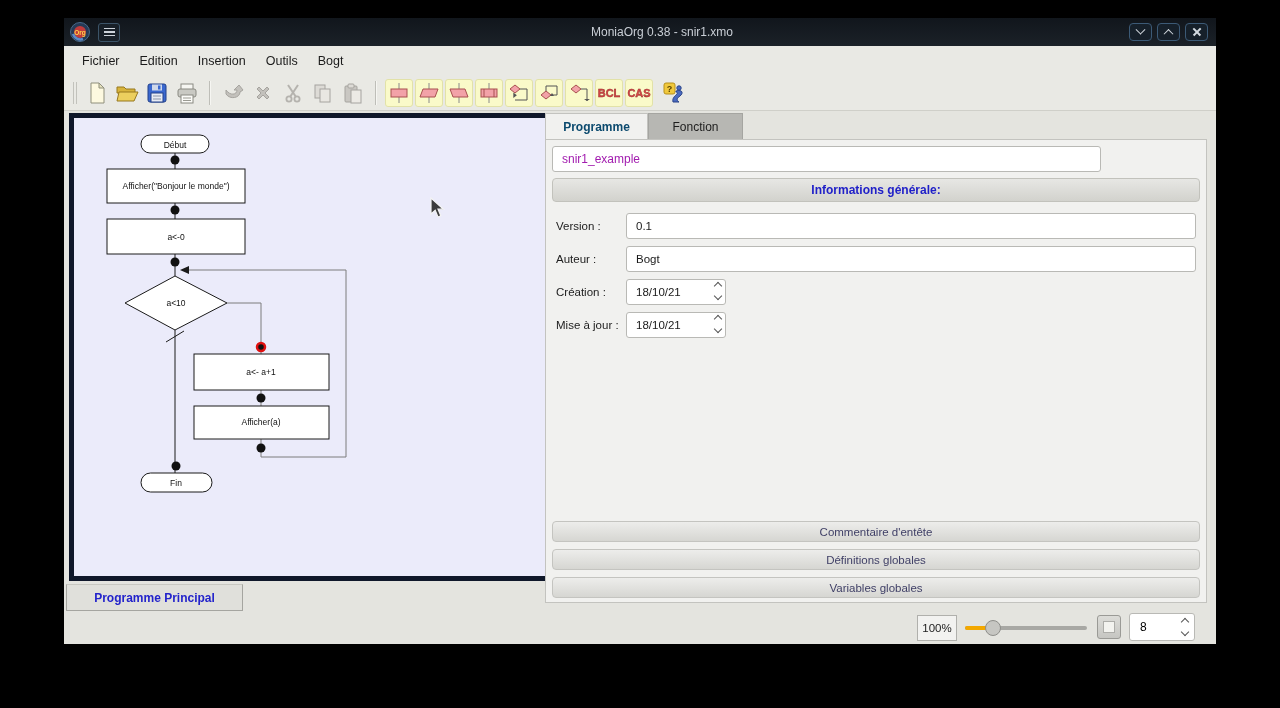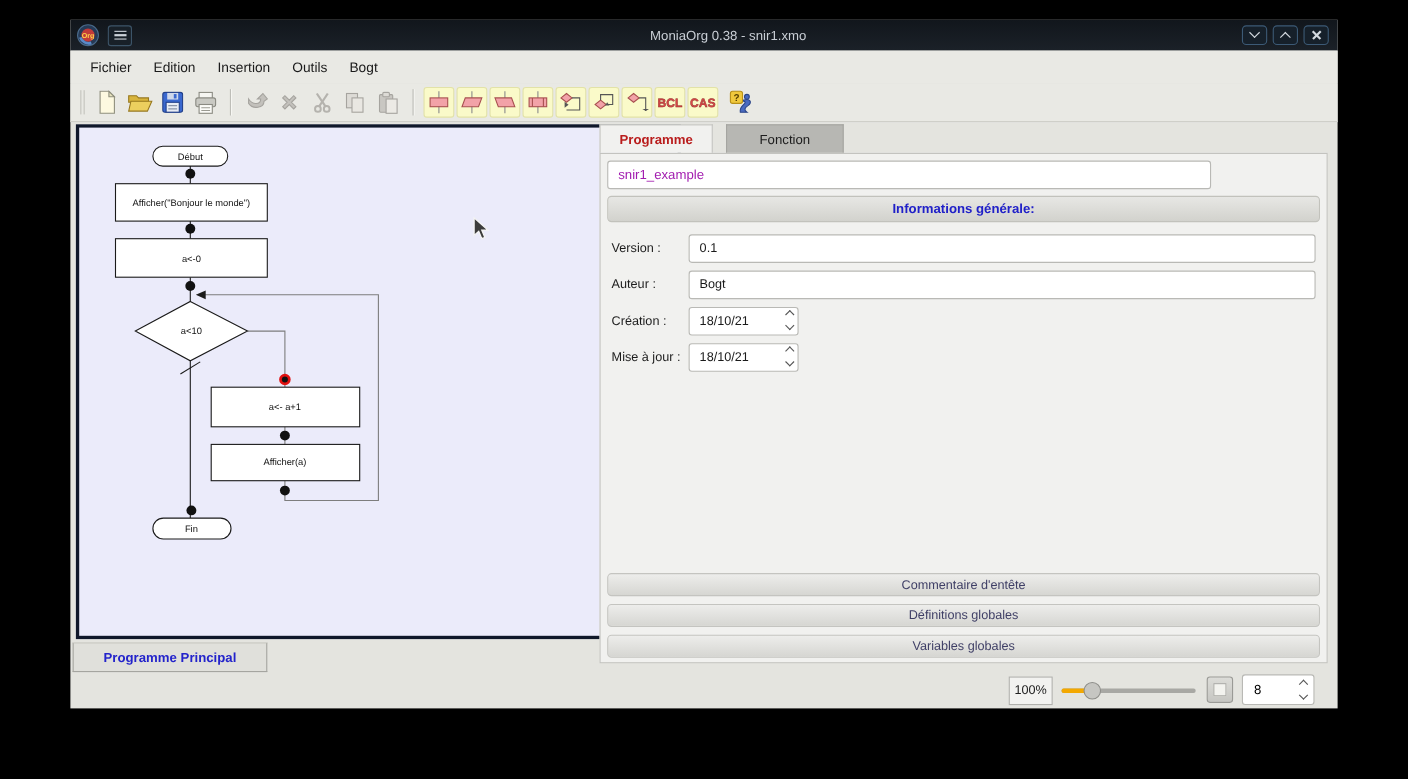--- a/index.html
+++ b/index.html
@@ -39,32 +39,32 @@
     background:#e9e9e4; border-bottom:1px solid #cfcfc9; display:flex; align-items:center; padding-left:4px; }
   .grip { width:4px; height:22px; border-left:1px solid #c2c2bc; border-right:1px solid #c2c2bc; margin:0 5px; }
   .tb-btn { width:28px; height:28px; display:flex; align-items:center; justify-content:center;
     border-radius:3px; cursor:pointer; margin:0 1px; }
   .tb-sep { width:2px; height:24px; border-left:1px solid #bebeb8; border-right:1px solid #f6f6f2; margin:0 7px; }
   .ybtn { background:#fafac9; border:1px solid #e2e2a8; border-radius:3px; }
   .help-btn { margin-left:6px; }
 
   
   .canvas { position:absolute; left:5px; top:95px; width:550px; height:468px;
-    background:#ebebfa; border:3px solid #0f172a; }
+    background:#ebebfa; border:5px solid #0f172a; }
   .canvas-tab { position:absolute; left:2px; top:566px; width:177px; height:27px;
     background:#e0e0db; border:1px solid #a5a5a0; border-top:1px solid #c8c8c2;
     display:flex; align-items:center; justify-content:center;
     color:#2323cb; font-weight:bold; font-size:12px; cursor:pointer; }
 
   .ptabs { position:absolute; left:481px; top:95px; height:26px; display:flex; }
   .ptab { height:26px; display:flex; align-items:center; justify-content:center;
     font-size:12px; cursor:pointer; }
   .ptab.active { width:103px; background:#f1f1ef; border:1px solid #c3c3bf; border-bottom:none;
-    color:#b91c1c; font-weight:bold; }
-  .ptab.inactive { width:107px; background:#b7b7b3; border:1px solid #a5a5a1; border-bottom:none; color:#1d1d1d;margin-left:12px; }
+    color:#0c4a6e; font-weight:bold; }
+  .ptab.inactive { width:95px; background:#b7b7b3; border:1px solid #a5a5a1; border-bottom:none; color:#1d1d1d; }
 
   .panel { position:absolute; left:481px; top:121px; width:662px; height:464px;
     background:#f1f1ef; border:1px solid #c3c3bf; }
   .name-input { position:absolute; left:6px; top:6px; width:549px; height:26px;
     background:#fff; border:1px solid #b9b9b5; border-radius:3px; padding:0 9px;
     font-size:12px; color:#a21caf; font-family:inherit; }
   .info-header { position:absolute; left:6px; top:38px; width:648px; height:24px;
     background:linear-gradient(#e7e7e4,#d2d2cd); border:1px solid #c2c2bc; border-radius:4px;
     display:flex; align-items:center; justify-content:center;
     color:#2020c8; font-weight:bold; font-size:12px; cursor:pointer; }

